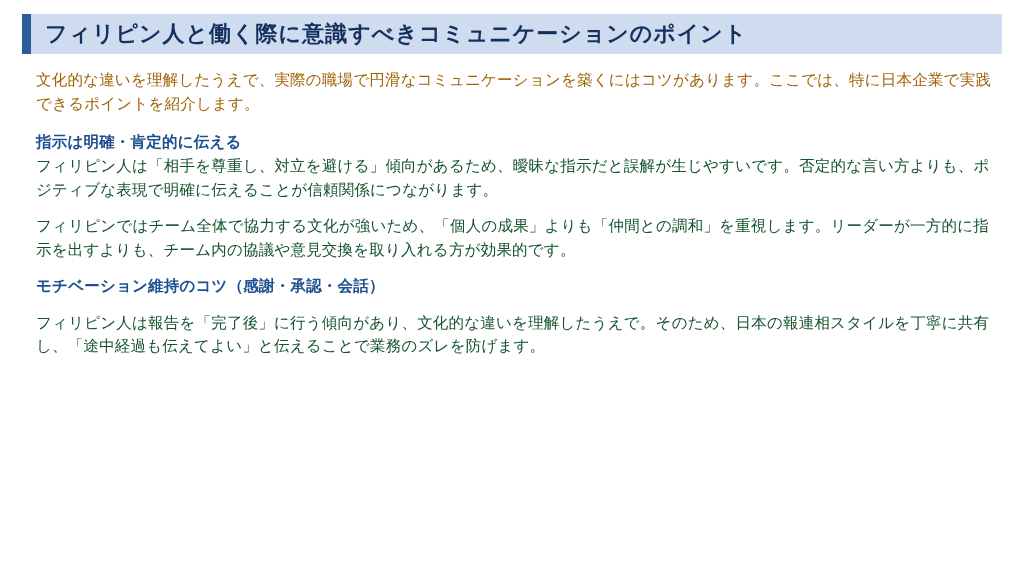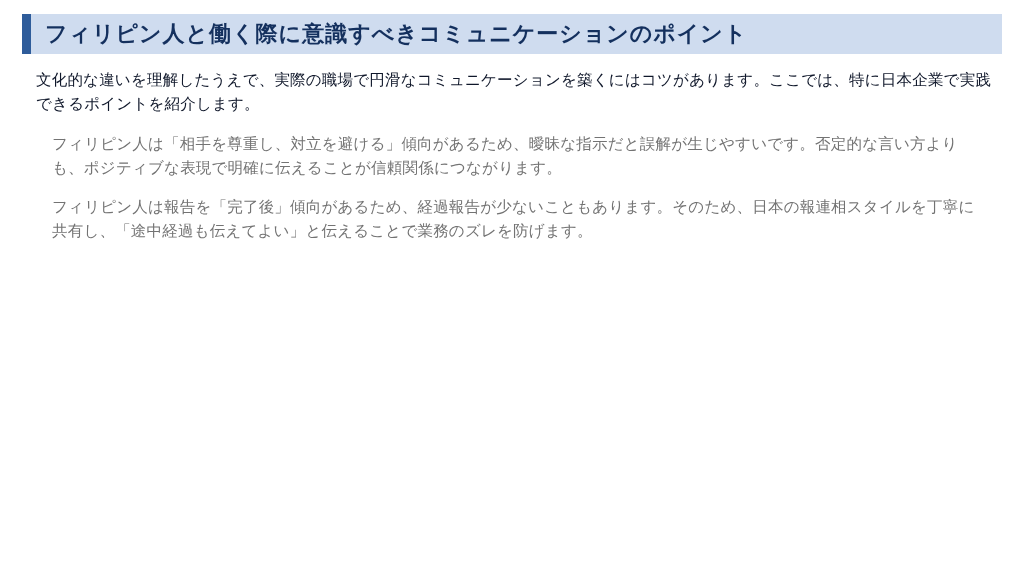--- a/index.html
+++ b/index.html
@@ -48,66 +48,69 @@
   }
   
   .body-area {
     position: absolute;
     left: 36px;
     top: 68px;
     width: 960px;
   }
   .intro {
     font-size: 15.5px;
-    color: #0f172a;
+    color: #a16207;
     line-height: 1.55;
     margin: 0 0 14px 0;
     letter-spacing: 0.2px;
   }
   .section {
     margin-bottom: 13px;
   }
   .sec-head {
     font-size: 15.5px;
     font-weight: bold;
     color: #1e4f8f;
     line-height: 1.5;
     margin: 0 0 1px 0;
     letter-spacing: 0.2px;
   }
   .sec-body {
     font-size: 15.5px;
-    color: #737373;
+    color: #14532d;
     line-height: 1.52;
-    margin: 16px;
+    margin: 0;
     letter-spacing: 0.2px;
   }
 </style>
 </head>
 <body>
 
 <div class="slide">
 
   <div class="title-band">
     <div class="title-accent"></div>
     <div class="title-text">フィリピン人と働く際に意識すべきコミュニケーションのポイント</div>
   </div>
 
   <div class="body-area">
 
     <p class="intro">文化的な違いを理解したうえで、実際の職場で円滑なコミュニケーションを築くにはコツがあります。ここでは、特に日本企業で実践できるポイントを紹介します。</p>
 
     <div class="section">
+      <p class="sec-head">指示は明確・肯定的に伝える</p>
       <p class="sec-body">フィリピン人は「相手を尊重し、対立を避ける」傾向があるため、曖昧な指示だと誤解が生じやすいです。否定的な言い方よりも、ポジティブな表現で明確に伝えることが信頼関係につながります。</p>
     </div>
 
     <div class="section">
+      <p class="sec-body">フィリピンではチーム全体で協力する文化が強いため、「個人の成果」よりも「仲間との調和」を重視します。リーダーが一方的に指示を出すよりも、チーム内の協議や意見交換を取り入れる方が効果的です。</p>
     </div>
 
     <div class="section">
+      <p class="sec-head">モチベーション維持のコツ（感謝・承認・会話）</p>
     </div>
 
     <div class="section">
-      <p class="sec-body">フィリピン人は報告を「完了後」傾向があるため、経過報告が少ないこともあります。そのため、日本の報連相スタイルを丁寧に共有し、「途中経過も伝えてよい」と伝えることで業務のズレを防げます。</p>
+      <p class="sec-body">フィリピン人は報告を「完了後」に行う傾向があり、文化的な違いを理解したうえで。そのため、日本の報連相スタイルを丁寧に共有し、「途中経過も伝えてよい」と伝えることで業務のズレを防げます。</p>
     </div>
 
   </div>
 </div>
 
 </body></html>

